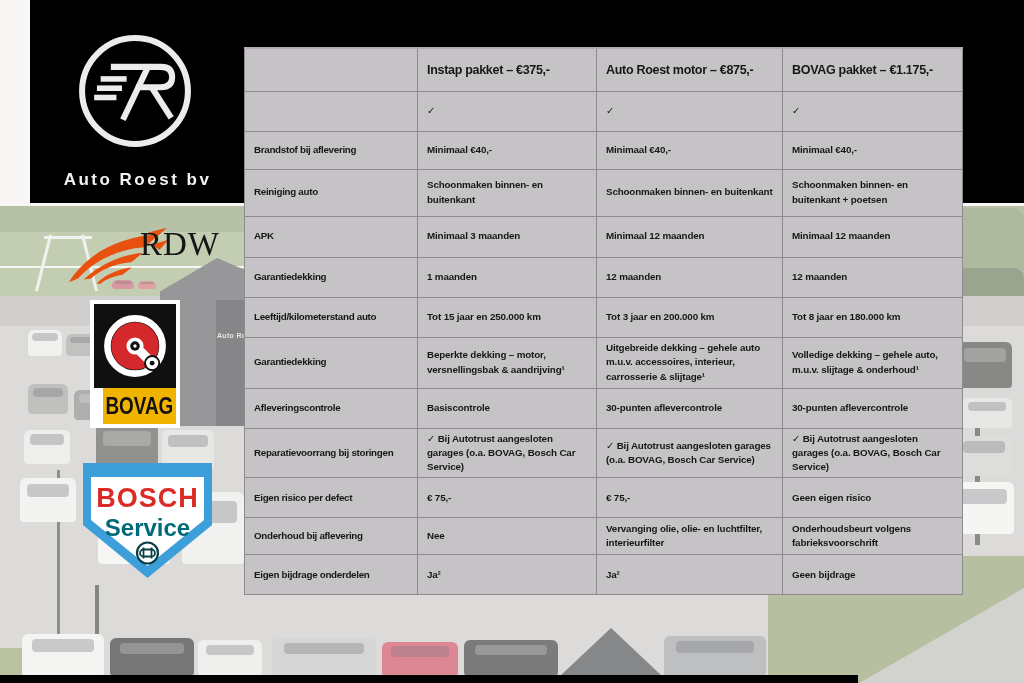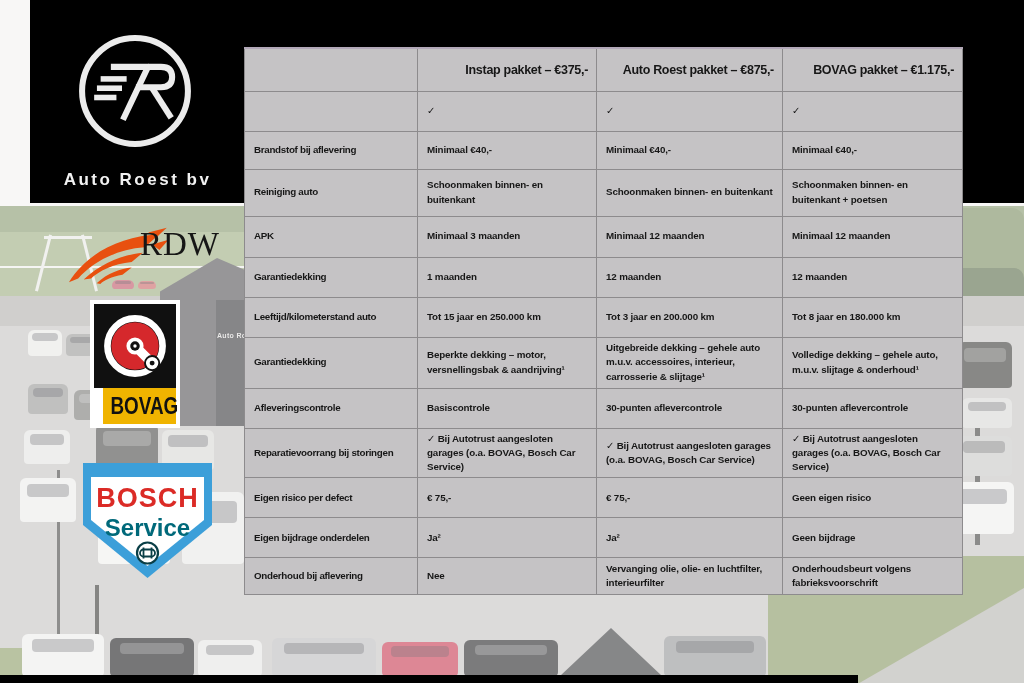--- a/index.html
+++ b/index.html
@@ -47,21 +47,21 @@
   #brand-name{position:absolute;left:0;top:170px;width:215px;color:#f2f2f2;font-weight:bold;
               font-size:17px;letter-spacing:2.5px;white-space:nowrap;}
   
   #rdw{position:absolute;left:56px;top:222px;width:170px;height:80px;z-index:3;}
   #rdw-text{position:absolute;left:84px;top:4px;font-family:"Liberation Serif","DejaVu Serif",serif;
             font-size:33px;color:#161616;letter-spacing:1px;}
   
   #bovag{position:absolute;left:90px;top:300px;width:90px;height:128px;z-index:3;background:#fff;
          box-sizing:border-box;padding:4px;display:flex;flex-direction:column;}
   #bovag-top{background:#101010;height:84px;display:flex;align-items:center;justify-content:center;}
-  #bovag-bottom{background:#f0b400;flex:1;display:flex;align-items:center;justify-content:flex-start;margin-left:9px;}
+  #bovag-bottom{background:#f0b400;flex:1;display:flex;align-items:center;justify-content:center;margin-left:9px;}
   #bovag-label{font-weight:bold;font-size:23px;color:#111;transform:scaleX(.82);letter-spacing:0;}
   
   #bosch{position:absolute;left:82px;top:462px;width:131px;height:118px;z-index:3;}
   
   #pkg-table{position:absolute;left:244px;top:47px;width:718px;z-index:3;border-collapse:collapse;
              table-layout:fixed;background:#c5c3c5;border-top:2px solid #b2a8b8;}
   #pkg-table td{border:1px solid #8d8b8d;background:#c5c3c5;color:#171717;font-weight:bold;
                 font-size:9.8px;letter-spacing:-.15px;line-height:1.45;vertical-align:middle;
                 padding:3px 8px 3px 9px;overflow:hidden;}
   #pkg-table td.hdr{font-size:12.5px;letter-spacing:-.3px;white-space:nowrap;}
@@ -241,24 +241,24 @@
   </div>
 
   <table id="pkg-table">
       <colgroup>
         <col style="width: 173px;">
         <col style="width: 179px;">
         <col style="width: 186px;">
         <col style="width: 180px;">
       </colgroup>
       <tbody>
-        <tr style="height: 43px; text-align: right;">
+        <tr style="height: 43px;">
           <td class="hdr lbl"></td>
           <td class="hdr">Instap pakket – €375,-</td>
-          <td class="hdr">Auto Roest pakket – €875,-</td>
+          <td class="hdr">Auto Roest motor – €875,-</td>
           <td class="hdr">BOVAG pakket – €1.175,-</td>
         </tr>
         <tr style="height: 40px;">
           <td class="lbl"></td>
           <td>✓</td>
           <td>✓</td>
           <td>✓</td>
         </tr>
         <tr style="height: 38px;">
           <td class="lbl">Brandstof bij aflevering</td>
@@ -307,28 +307,28 @@
           <td>✓ Bij Autotrust aangesloten garages (o.a. BOVAG, Bosch Car Service)</td>
           <td>✓ Bij Autotrust aangesloten garages (o.a. BOVAG, Bosch Car Service)</td>
           <td>✓ Bij Autotrust aangesloten garages (o.a. BOVAG, Bosch Car Service)</td>
         </tr>
         <tr style="height: 40px;">
           <td class="lbl">Eigen risico per defect</td>
           <td>€ 75,-</td>
           <td>€ 75,-</td>
           <td>Geen eigen risico</td>
         </tr>
-        <tr style="height: 40px;">
-          <td class="lbl">Eigen bijdrage onderdelen</td>
-          <td>Ja²</td>
-          <td>Ja²</td>
-          <td>Geen bijdrage</td>
-        </tr>
         <tr style="height: 37px;">
           <td class="lbl">Onderhoud bij aflevering</td>
           <td>Nee</td>
           <td>Vervanging olie, olie- en luchtfilter, interieurfilter</td>
           <td>Onderhoudsbeurt volgens fabrieksvoorschrift</td>
         </tr>
+        <tr style="height: 40px;">
+          <td class="lbl">Eigen bijdrage onderdelen</td>
+          <td>Ja²</td>
+          <td>Ja²</td>
+          <td>Geen bijdrage</td>
+        </tr>
       </tbody>
     </table>
 
 </div>
 
 </body></html>

